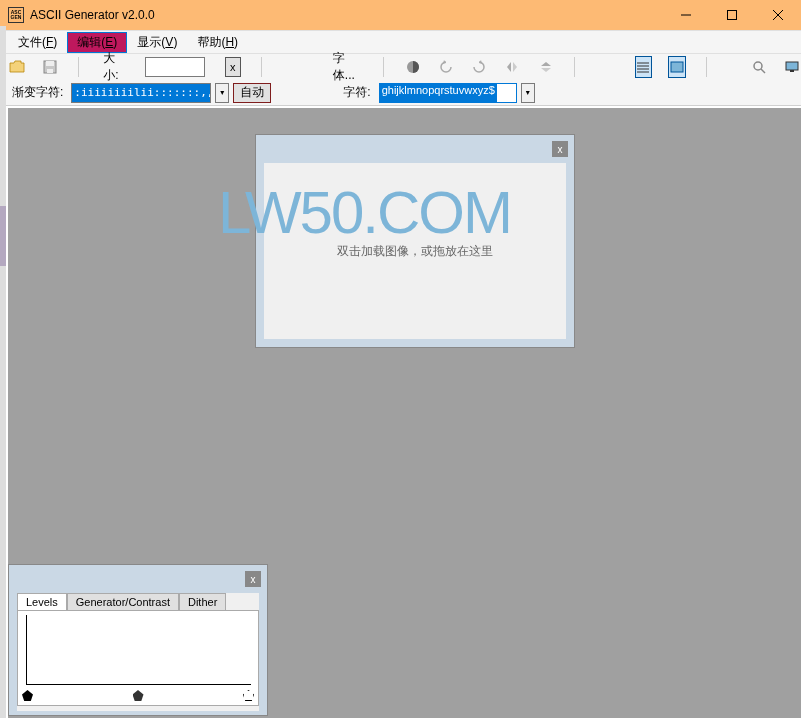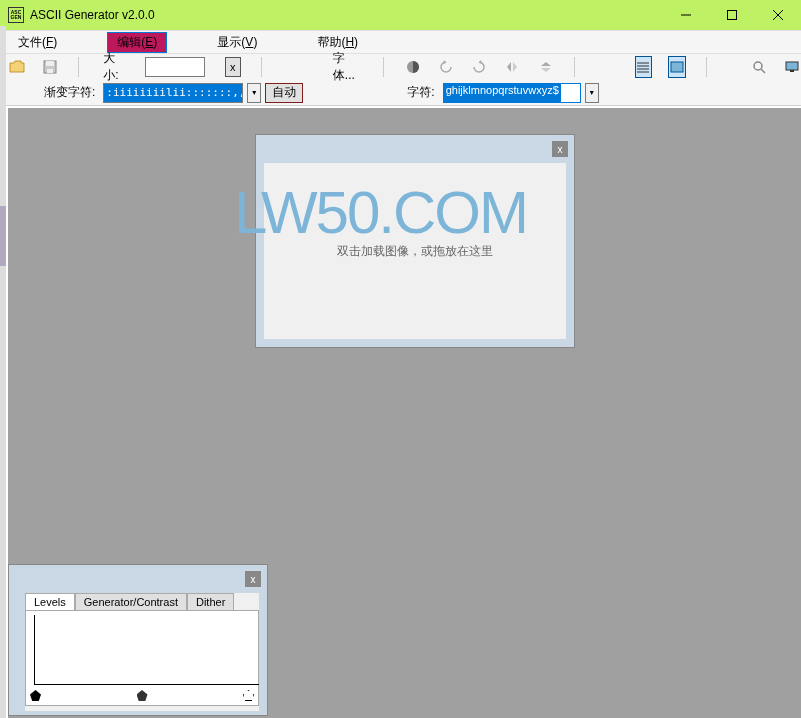--- a/index.html
+++ b/index.html
@@ -1,59 +1,59 @@
 <!DOCTYPE html>
 <html><head>
 <meta charset="utf-8">
 <style>
 * { box-sizing: border-box; margin: 0; padding: 0; font-family: "Segoe UI", "Microsoft YaHei", sans-serif; }
 body { width: 801px; height: 718px; background: #fff; overflow: hidden; position: relative; }
 
-.titlebar { height: 30px; background: #bef264; display: flex; align-items: center; padding-left: 8px; }
+.titlebar { height: 30px; background: #fdba74; display: flex; align-items: center; padding-left: 8px; }
 .titlebar .app-icon { width: 16px; height: 16px; margin-right: 6px; display: flex; flex-direction: column; align-items: center; justify-content: center; border: 1px solid #333; font-size: 5px; line-height: 5px; font-weight: bold; }
 .titlebar .title { font-size: 12px; color: #000; }
 .titlebar .win-controls { margin-left: auto; display: flex; }
 .titlebar .win-btn { width: 46px; height: 30px; display: flex; align-items: center; justify-content: center; }
 .titlebar .win-btn svg { width: 10px; height: 10px; }
 
-.menubar { height: 24px; background: #f5f5f5; border-top: 1px solid #e0e0e0; border-bottom: 1px solid #e0e0e0; display: flex; align-items: center; padding-left: 8px; gap: 40px; }
+.menubar { height: 24px; background: #f5f5f5; border-top: 1px solid #e0e0e0; border-bottom: 1px solid #e0e0e0; display: flex; align-items: center; padding-left: 8px; }
 .menubar .menu-item { font-size: 12px; padding: 2px 10px; cursor: default; }
 .menubar .menu-item.active { background: #be185d; border: 1px solid #0078d7; padding: 1px 9px; }
 .menubar .accel { text-decoration: underline; }
 
 .toolbar { height: 26px; background: #f5f5f5; display: flex; align-items: center; padding-left: 8px; gap: 16px; }
 .toolbar .sep { width: 1px; height: 20px; background: #ccc; margin: 0 4px; }
 .toolbar .tb-btn { width: 22px; height: 22px; display: flex; align-items: center; justify-content: center; }
 .toolbar .tb-label { font-size: 12px; padding: 0 4px; }
 .toolbar .size-input { width: 60px; height: 20px; border: 1px solid #7a7a7a; background: #fff; text-align: right; font-size: 12px; padding-right: 4px; }
 .toolbar .x-btn { width: 20px; height: 20px; border: 1px solid #555; background: #e1e1e1; font-size: 11px; display: inline-flex; align-items: center; justify-content: center; margin-left: 4px; }
 .toolbar .pressed { background: #cce4f7; border: 1px solid #005499; }
 
 .toolbar2 { height: 26px; background: #f5f5f5; border-bottom: 1px solid #d0d0d0; display: flex; align-items: center; padding-left: 8px; gap: 4px; }
-.toolbar2 .tb-label { font-size: 12px; padding: 0 4px; margin-left: 32px; }
+.toolbar2 .tb-label { font-size: 12px; padding: 0 4px; }
 .toolbar2 .gradient-input { width: 140px; height: 20px; border: 1px solid #7a7a7a; background: #0078d7; color: #fff; font-size: 11px; font-family: monospace; padding-left: 2px; display: flex; align-items: center; overflow: hidden; white-space: nowrap; }
 .toolbar2 .dd-arrow { width: 14px; height: 20px; border: 1px solid #7a7a7a; display: flex; align-items: center; justify-content: center; font-size: 8px; background: #f0f0f0; }
 .toolbar2 .auto-btn { height: 20px; border: 1px solid #7f1d1d; background: #e1e1e1; font-size: 12px; padding: 0 6px; display: inline-flex; align-items: center; }
 .toolbar2 .chars-input { width: 138px; height: 20px; border: 1px solid #0078d7; background: #fff; font-size: 11px; font-family: monospace; display: flex; overflow: hidden; }
 .toolbar2 .chars-input span { background: #0078d7; color: #fff; padding: 0 2px; white-space: nowrap; }
 
 .workspace { position: absolute; top: 108px; left: 8px; right: 0; bottom: 0; background: #a0a0a0; }
 
 .image-panel { position: absolute; top: 134px; left: 255px; width: 320px; height: 214px; background: #cad8e5; border: 1px solid #888; padding: 6px; }
 .image-panel .panel-header { height: 18px; display: flex; justify-content: flex-end; }
 .image-panel .close-btn { width: 16px; height: 16px; background: #888; color: #fff; font-size: 10px; display: flex; align-items: center; justify-content: center; }
 .image-panel .drop-area { position: absolute; top: 28px; left: 8px; right: 8px; bottom: 8px; background: #f0f0f0; display: flex; flex-direction: column; align-items: center; justify-content: center; gap: 24px; }
 .image-panel .drop-text { font-size: 12px; color: #666; }
 
-.watermark { position: absolute; top: 178px; left: 234px; font-size: 60px; font-weight: 300; color: #7db5d8; letter-spacing: -2px; pointer-events: none; z-index: 10; }
+.watermark { position: absolute; top: 178px; left: 218px; font-size: 60px; font-weight: 300; color: #7db5d8; letter-spacing: -2px; pointer-events: none; z-index: 10; }
 
 .levels-panel { position: absolute; top: 564px; left: 8px; width: 260px; height: 152px; background: #cad8e5; border: 1px solid #888; padding: 6px; }
 .levels-panel .panel-header { height: 18px; display: flex; justify-content: flex-end; }
 .levels-panel .close-btn { width: 16px; height: 16px; background: #888; color: #fff; font-size: 10px; display: flex; align-items: center; justify-content: center; }
-.levels-panel .tabs-area { position: absolute; top: 28px; left: 8px; right: 8px; bottom: 4px; background: #f0f0f0; margin-left: 8px; }
+.levels-panel .tabs-area { position: absolute; top: 28px; left: 8px; right: 8px; bottom: 4px; background: #f0f0f0; }
 .levels-panel .tabs { display: flex; gap: 0; }
 .levels-panel .tab { font-size: 11px; padding: 2px 8px; background: #e0e0e0; border: 1px solid #aaa; border-bottom: none; }
 .levels-panel .tab.active { background: #fff; }
 .levels-panel .tab-content { border: 1px solid #aaa; background: #fff; height: 96px; padding: 6px; position: relative; }
 .levels-panel .histogram { border-left: 1px solid #000; border-bottom: 1px solid #000; width: 225px; height: 70px; position: absolute; top: 4px; left: 8px; }
 .levels-panel .sliders { position: absolute; bottom: 4px; left: 4px; right: 4px; display: flex; justify-content: space-between; }
 .levels-panel .slider-handle { width: 10px; height: 10px; }
 .levels-panel .slider-handle.pent-black { width:11px; height:11px; background:#000; clip-path: polygon(50% 0, 100% 40%, 80% 100%, 20% 100%, 0 40%); }
 .levels-panel .slider-handle.white { width:11px; height:11px; border:1px solid #000; background:#fff; clip-path: polygon(50% 0, 100% 40%, 80% 100%, 20% 100%, 0 40%); }
 

